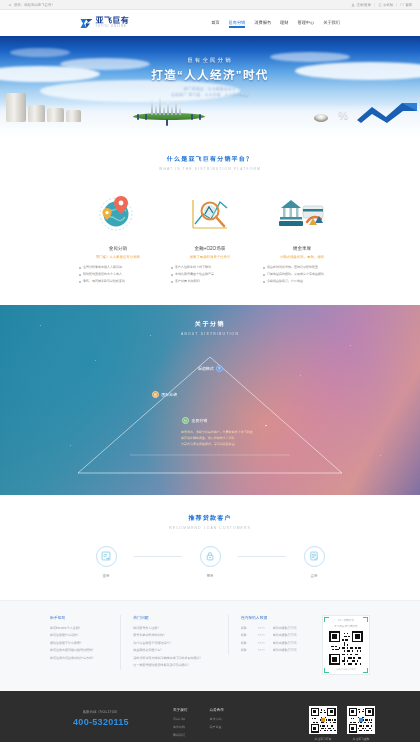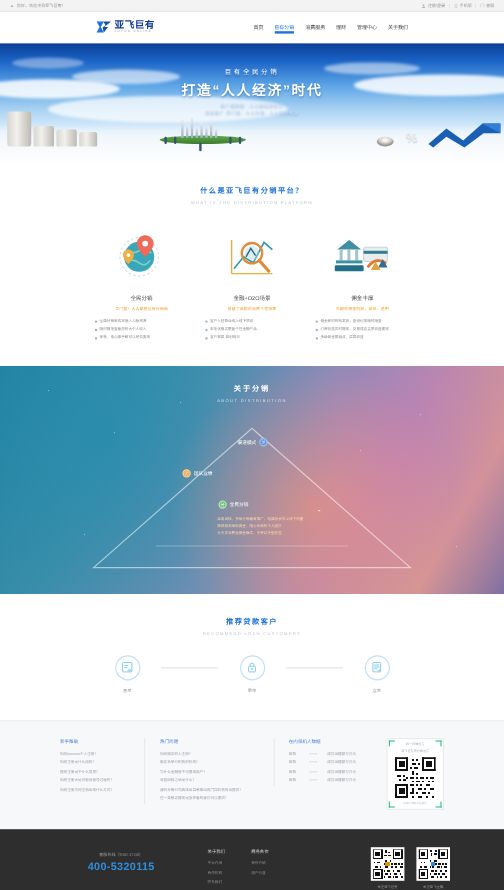--- a/index.html
+++ b/index.html
@@ -26,21 +26,21 @@
   .tb-sep{color:#ccc;}
   .mini-ico{display:inline-block;width:4px;height:4px;position:relative;}
   .mini-ico svg{width:4px;height:4px;display:block;}
 
   
   .header{
     height:26px;background:#ffffff;display:flex;align-items:center;
     justify-content:center;position:relative;z-index:5;
   }
   .header-inner{width:260px;display:flex;align-items:center;justify-content:space-between;}
-  .logo{display:flex;align-items:flex-start;gap:2.5px;}
+  .logo{display:flex;align-items:center;gap:2.5px;}
   .logo-mark{width:13px;height:11px;position:relative;flex:0 0 auto;}
   .logo-mark svg{display:block;width:13px;height:11px;}
   .logo-text{display:flex;flex-direction:column;line-height:1;}
   .logo-cn{font-size:8px;font-weight:bold;color:#123a8f;letter-spacing:.4px;}
   .logo-en{font-size:2.6px;color:#9aa7c4;letter-spacing:1px;margin-top:1.2px;}
   .nav{display:flex;align-items:center;gap:9px;}
   .nav-item{
     font-size:4.2px;color:#444;white-space:nowrap;position:relative;
     padding-bottom:3px;cursor:pointer;
   }

